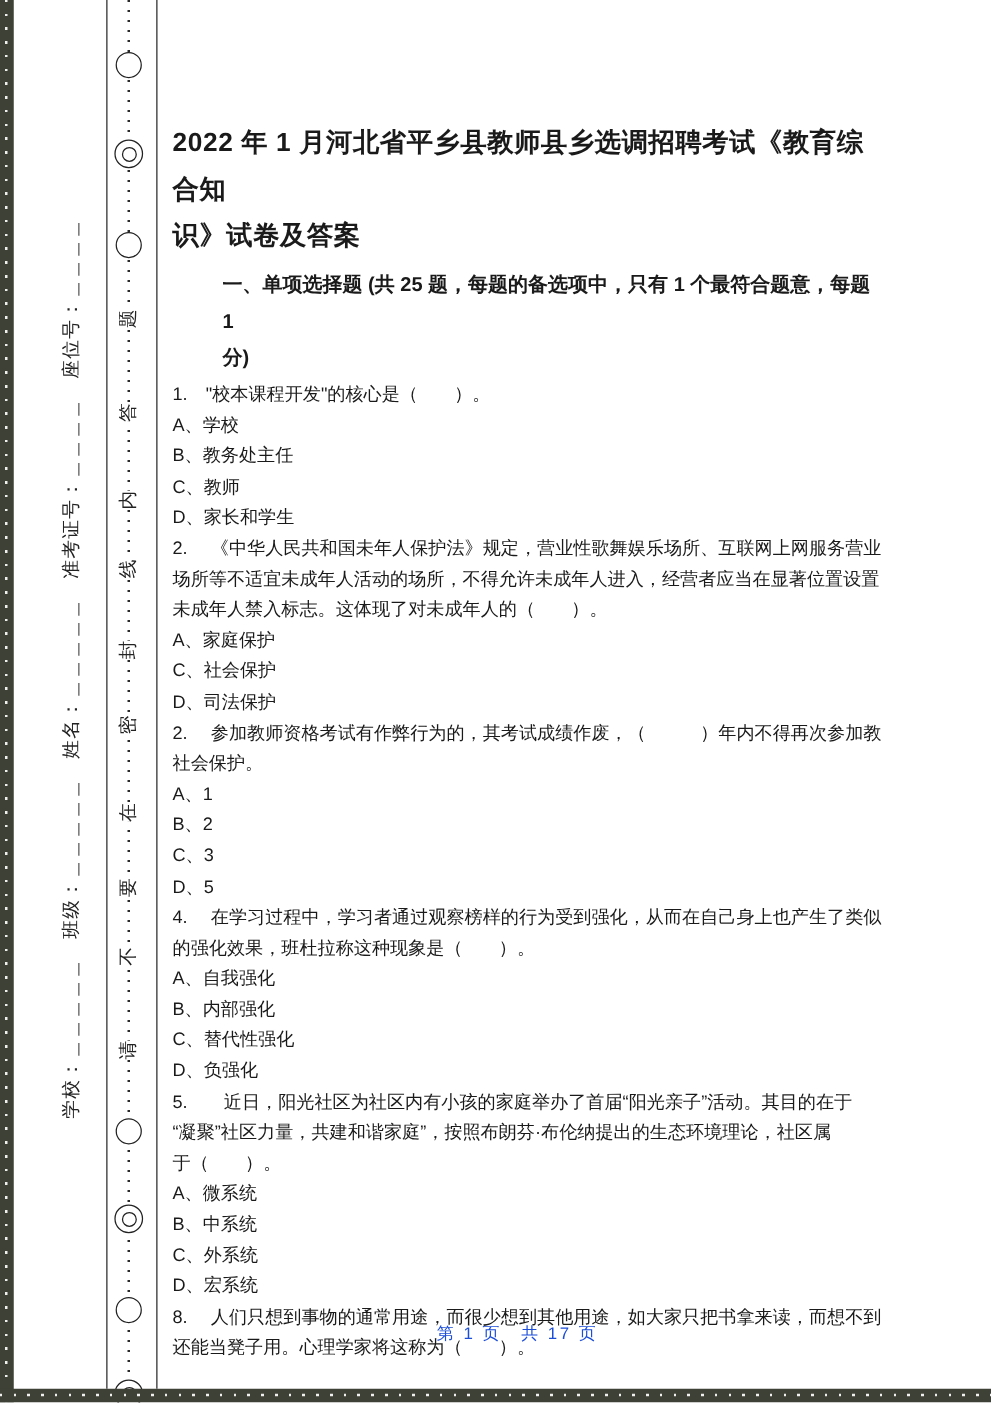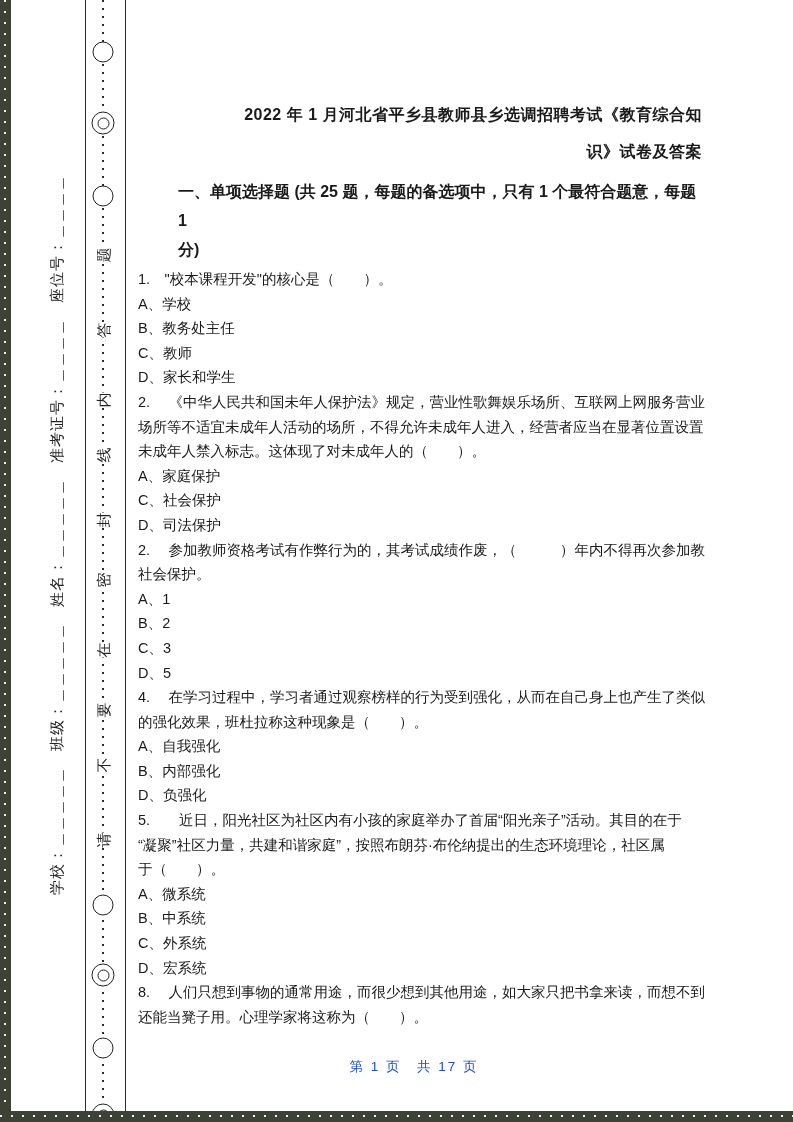--- a/index.html
+++ b/index.html
@@ -37,21 +37,21 @@
   }
   
   .circle,.double-circle{position:absolute;left:103px;transform:translate(-50%,-50%);
     background:#ffffff;border:1.5px solid #222;border-radius:50%;
     box-sizing:border-box;z-index:2;}
   .circle{width:21px;height:21px;}
   .double-circle{width:23px;height:23px;display:flex;align-items:center;justify-content:center;}
   .double-circle::after{content:"";width:12px;height:12px;border:1.5px solid #222;border-radius:50%;box-sizing:border-box;}
   
   .content{position:absolute;left:126px;top:0;width:664px;padding:96px 88px 0 12px;box-sizing:border-box;}
-  .title-line{font-size:16px;font-weight:700;text-align:right;line-height:37px;letter-spacing:.5px;}
+  .title-line{font-size:21px;font-weight:700;text-align:left;line-height:37px;letter-spacing:.5px;}
   .section-block{margin-top:7px;margin-left:40px;}
   .section-line{font-size:16px;font-weight:700;line-height:29px;}
   #questions{margin-top:3px;}
   .body-line{font-size:14.5px;line-height:24.6px;white-space:nowrap;}
   .footer{position:absolute;left:126px;top:1058px;width:576px;text-align:center;
     font-size:13.5px;color:#1d4ed8;letter-spacing:2px;}
 </style>
 </head>
 <body>
 
@@ -110,20 +110,21 @@
       <div class="body-line">2.　 参加教师资格考试有作弊行为的，其考试成绩作废，（　　　）年内不得再次参加教</div>
       <div class="body-line">社会保护。</div>
       <div class="body-line">A、1</div>
       <div class="body-line">B、2</div>
       <div class="body-line">C、3</div>
       <div class="body-line">D、5</div>
       <div class="body-line">4.　 在学习过程中，学习者通过观察榜样的行为受到强化，从而在自己身上也产生了类似</div>
       <div class="body-line">的强化效果，班杜拉称这种现象是（　　）。</div>
       <div class="body-line">A、自我强化</div>
       <div class="body-line">B、内部强化</div>
+      <div class="body-line">C、替代性强化</div>
       <div class="body-line">D、负强化</div>
       <div class="body-line">5.　　近日，阳光社区为社区内有小孩的家庭举办了首届“阳光亲子”活动。其目的在于</div>
       <div class="body-line">“凝聚”社区力量，共建和谐家庭”，按照布朗芬·布伦纳提出的生态环境理论，社区属</div>
       <div class="body-line">于（　　）。</div>
       <div class="body-line">A、微系统</div>
       <div class="body-line">B、中系统</div>
       <div class="body-line">C、外系统</div>
       <div class="body-line">D、宏系统</div>
       <div class="body-line">8.　 人们只想到事物的通常用途，而很少想到其他用途，如大家只把书拿来读，而想不到</div>
       <div class="body-line">还能当凳子用。心理学家将这称为（　　）。</div>

